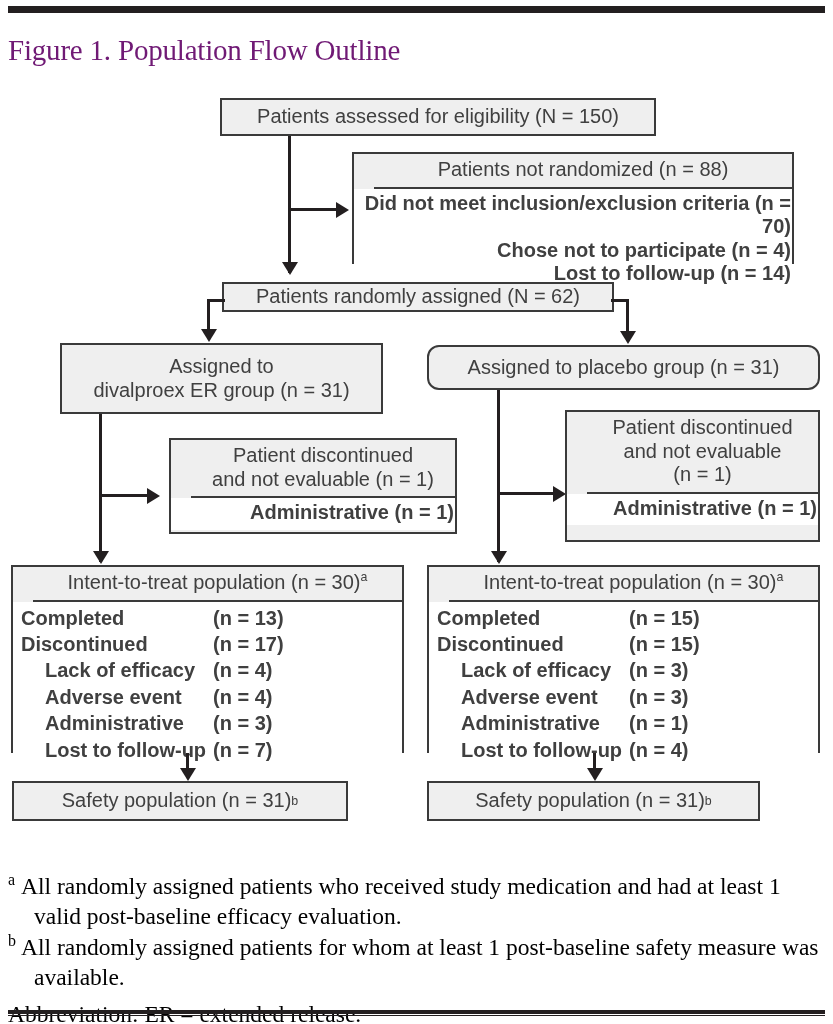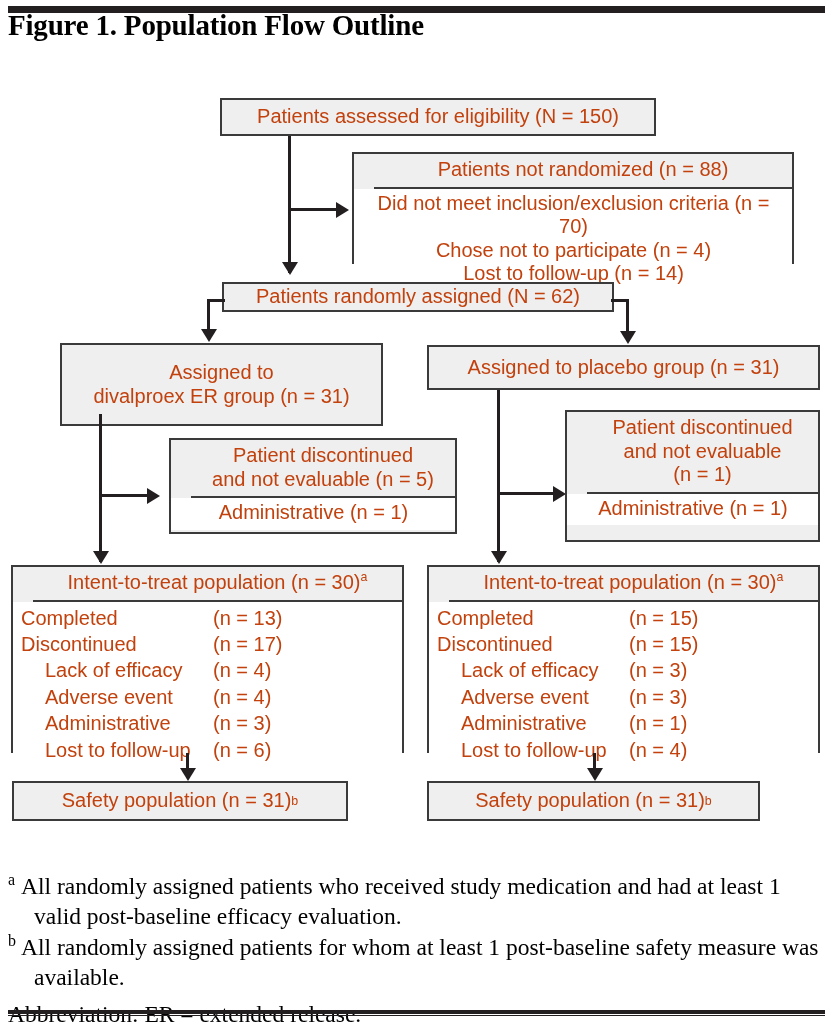--- a/index.html
+++ b/index.html
@@ -34,52 +34,53 @@
     content:"";
     position:absolute;
     left:0; top:5px;
     width:100%; height:1px;
     background:#231f20;
   }
 
   
   .fig-title {
     position: absolute;
-    left: 8px; top: 9px;
+    left: 8px; top: 34px;
     font-family: "Liberation Serif", serif;
     font-size: 29px;
-    font-weight: 700;
-    color: #000000;
+    font-weight: 400;
+    color: #701a75;
     letter-spacing: -0.2px;
     white-space: nowrap;
   }
 
   
   .box {
     position: absolute;
     box-sizing: border-box;
     border: 2px solid #3a3a3a;
     background: #efefef;
-    color: #c2410c;
+    color: #404040;
     font-size: 20px;
     line-height: 1.18;
   }
   .box .hdr {
     background: #efefef;
     text-align: center;
     padding: 4px 6px 5px 6px;
     box-sizing: border-box;
     margin-left: 20px;
   }
   .box .hdr.bordered { border-bottom: 2px solid #3a3a3a; }
   .box .body {
     background: #ffffff;
-    padding: 3px 7px 5px 8px;
+    padding: 3px 1px 5px 8px;
     box-sizing: border-box;
-    text-align: center;
+    text-align: right;
+    font-weight: bold;
   }
   .center-one {
     display: flex;
     align-items: center;
     justify-content: center;
     height: 100%;
     text-align: center;
     padding: 0 6px;
     box-sizing: border-box;
   }
@@ -182,45 +183,45 @@
   </div>
 
   <div class="hline" style="left:207px; top:299px; width:18px;"></div>
   <div class="vline" style="left:207px; top:299px; height:36px;"></div>
   <div class="arrow-down" style="left:201px; top:329px;"></div>
 
   <div class="hline" style="left:611px; top:299px; width:18px;"></div>
   <div class="vline" style="left:626px; top:299px; height:38px;"></div>
   <div class="arrow-down" style="left:620px; top:331px;"></div>
 
-  <div class="box" style="left:60px; top:343px; width:323px; height:83px;">
+  <div class="box" style="left:60px; top:343px; width:323px; height:71px;">
     <div class="center-one" style="flex-direction:column;">
       <span>Assigned to</span>
       <span>divalproex ER group (n = 31)</span>
     </div>
   </div>
 
-  <div class="box" style="left:427px; top:345px; width:393px; height:45px;">
+  <div class="box" style="left:427px; top:345px; width:393px; height:45px;border-radius:12px;">
     <div class="center-one">Assigned to placebo group (n = 31)</div>
   </div>
 
   <div class="vline" style="left:99px; top:414px; height:148px;"></div>
   <div class="arrow-down" style="left:93px; top:551px;"></div>
   <div class="hline" style="left:99px; top:494px; width:50px;"></div>
   <div class="arrow-right" style="left:147px; top:488px;"></div>
 
   <div class="vline" style="left:497px; top:390px; height:172px;"></div>
   <div class="arrow-down" style="left:491px; top:551px;"></div>
   <div class="hline" style="left:497px; top:492px; width:58px;"></div>
   <div class="arrow-right" style="left:553px; top:486px;"></div>
 
   <div class="box" style="left:169px; top:438px; width:288px; height:96px;">
     <div class="hdr bordered">
       <div>Patient discontinued</div>
-      <div>and not evaluable (n = 5)</div>
+      <div>and not evaluable (n = 1)</div>
     </div>
     <div class="body">
       <div>Administrative (n = 1)</div>
     </div>
   </div>
 
   <div class="box" style="left:565px; top:410px; width:255px; height:132px;">
     <div class="hdr bordered">
       <div>Patient discontinued</div>
       <div>and not evaluable</div>
@@ -251,21 +252,21 @@
       <div class="row sub">
         <span class="lbl">Adverse event</span>
         <span class="num">(n = 4)</span>
       </div>
       <div class="row sub">
         <span class="lbl">Administrative</span>
         <span class="num">(n = 3)</span>
       </div>
       <div class="row sub">
         <span class="lbl">Lost to follow-up</span>
-        <span class="num">(n = 6)</span>
+        <span class="num">(n = 7)</span>
       </div>
     </div>
   </div>
 
   <div class="box" style="left:427px; top:565px; width:393px; height:188px;">
     <div class="hdr bordered">
       <span>Intent-to-treat population (n = 30)</span><sup>a</sup>
     </div>
     <div class="body itt-body">
       <div class="row">

